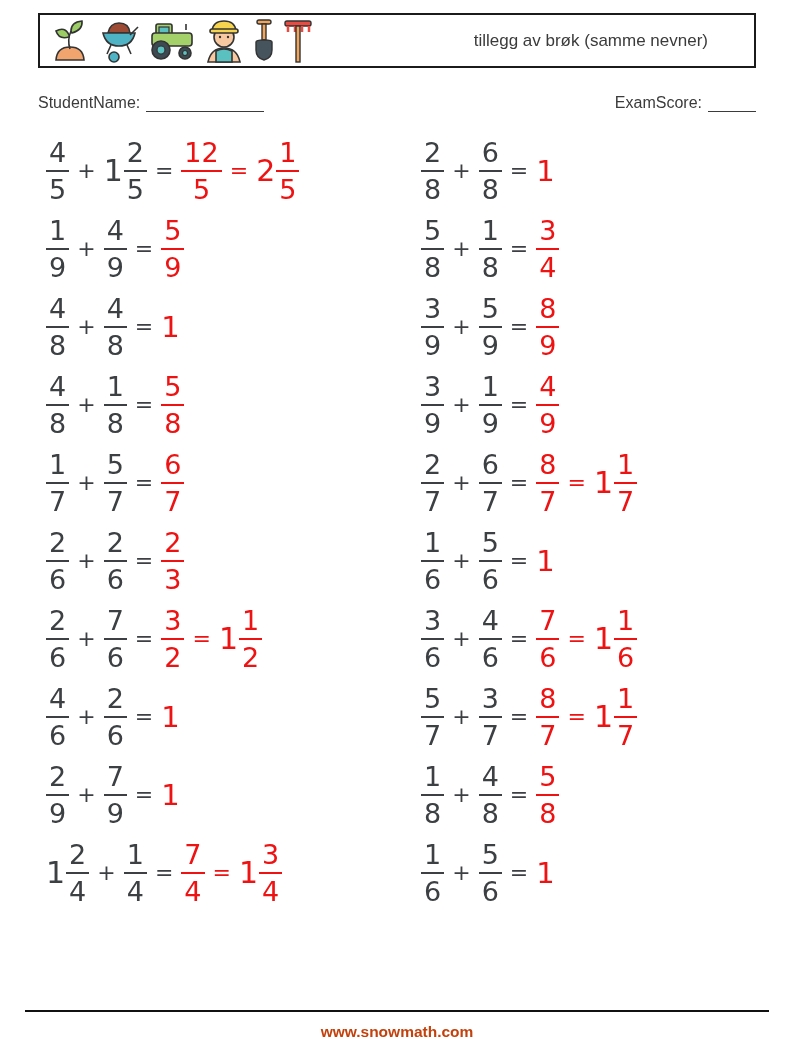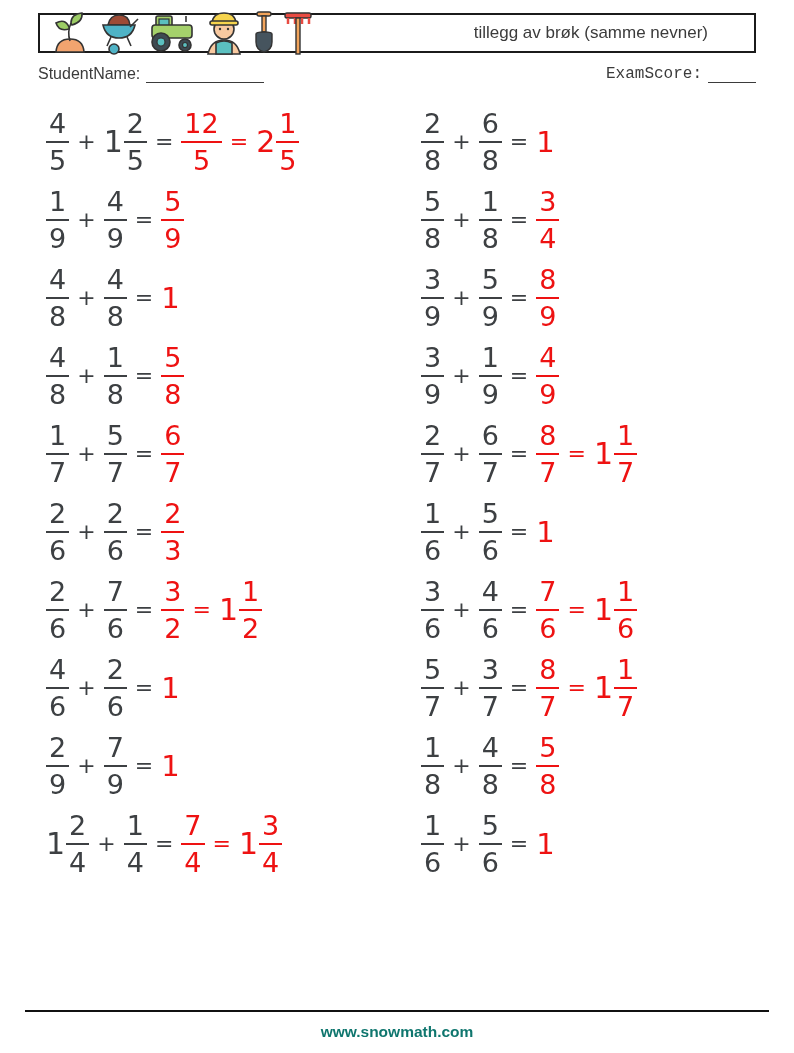--- a/index.html
+++ b/index.html
@@ -5,59 +5,59 @@
   html,body{margin:0;padding:0;}
   body{
     width:794px;height:1053px;position:relative;overflow:hidden;
     background:#ffffff;font-family:"Liberation Sans",sans-serif;
     color:var(--ink,#3d4043);
   }
   .page{position:absolute;inset:0;padding:0 38px;box-sizing:border-box;}
 
   
   .header-box{
-    margin-top:13px;height:40px;border:2px solid #1b1b1b;
+    margin-top:13px;height:55px;border:2px solid #1b1b1b;
     display:flex;align-items:center;box-sizing:border-box;
   }
   .icon-strip{display:flex;align-items:center;gap:7px;padding-left:10px;}
   .icon-strip svg{display:block;}
   .worksheet-title{
     margin-left:auto;margin-right:46px;font-size:17px;color:#3b3b3b;
   }
 
   
-  .fields-row{display:flex;align-items:flex-end;margin-top:12px;font-size:16px;color:#3b3b3b;gap:48px;}
+  .fields-row{display:flex;align-items:flex-end;margin-top:26px;font-size:16px;color:#3b3b3b;gap:48px;}
   .field{display:flex;align-items:flex-end;white-space:nowrap;}
   .field-student{flex:0 0 382px;}
   .blank{display:inline-block;border-bottom:1.5px solid #3b3b3b;height:14px;margin-left:6px;}
   .blank-name{width:118px;}
   .blank-date{width:104px;}
   .blank-score{width:48px;}
-  .field-score{margin-left:auto;font-family:Liberation Mono, monospace;}
+  .field-score{margin-left:auto;}
 
   
   .problems-grid{
     display:grid;grid-template-columns:1fr 1fr;grid-auto-rows:78px;
     margin-top:20px;font-family:"DejaVu Sans",sans-serif;
   }
   .problem{display:flex;align-items:center;padding-left:8px;}
   .problem:nth-child(even){padding-left:24px;}
   .term{display:inline-flex;align-items:center;line-height:1;}
   .frac{display:inline-flex;flex-direction:column;align-items:center;line-height:1;font-size:27px;}
   .frac .num{padding:0 3px 4px;border-bottom:2.5px solid currentColor;}
   .frac .den{padding:4px 3px 0;}
   .whole{font-size:30px;margin-right:1px;}
   .op{font-size:22px;margin:0 8px;line-height:1;}
   .whole-ans{font-size:29px;line-height:1;}
   .red{color:var(--answer,#ee1212);}
 
   
   .footer{position:absolute;left:25px;right:25px;top:1010px;}
   .footer-rule{border:none;border-top:2px solid #111;margin:0;}
-  .footer-url{text-align:center;font-weight:bold;font-size:15.5px;color:#0f766e;margin-top:11px;}
+  .footer-url{text-align:center;font-weight:bold;font-size:15.5px;color:#c2410c;margin-top:11px;}
 </style>
 </head>
 <body style="--ink: #3d4043; --answer: #ee1212;">
 
 <div class="page">
 
   <div class="header-box">
     <div class="icon-strip">
 
       <span>

